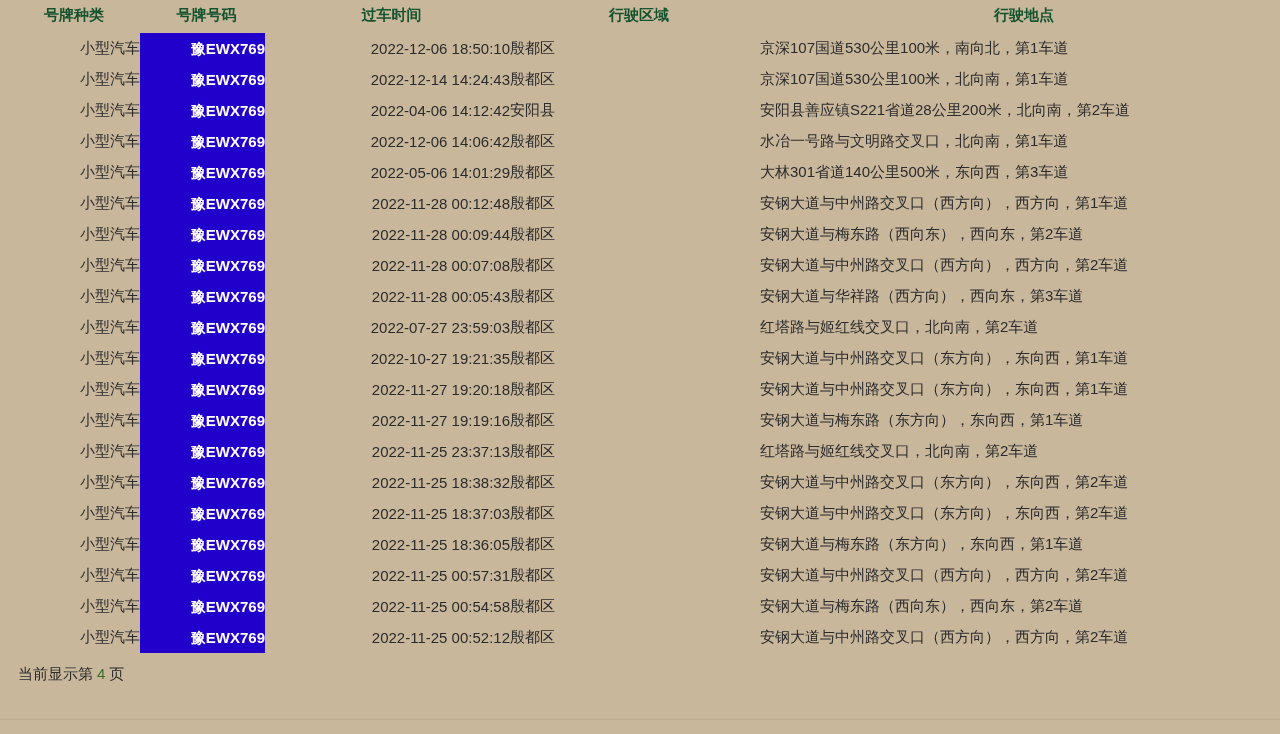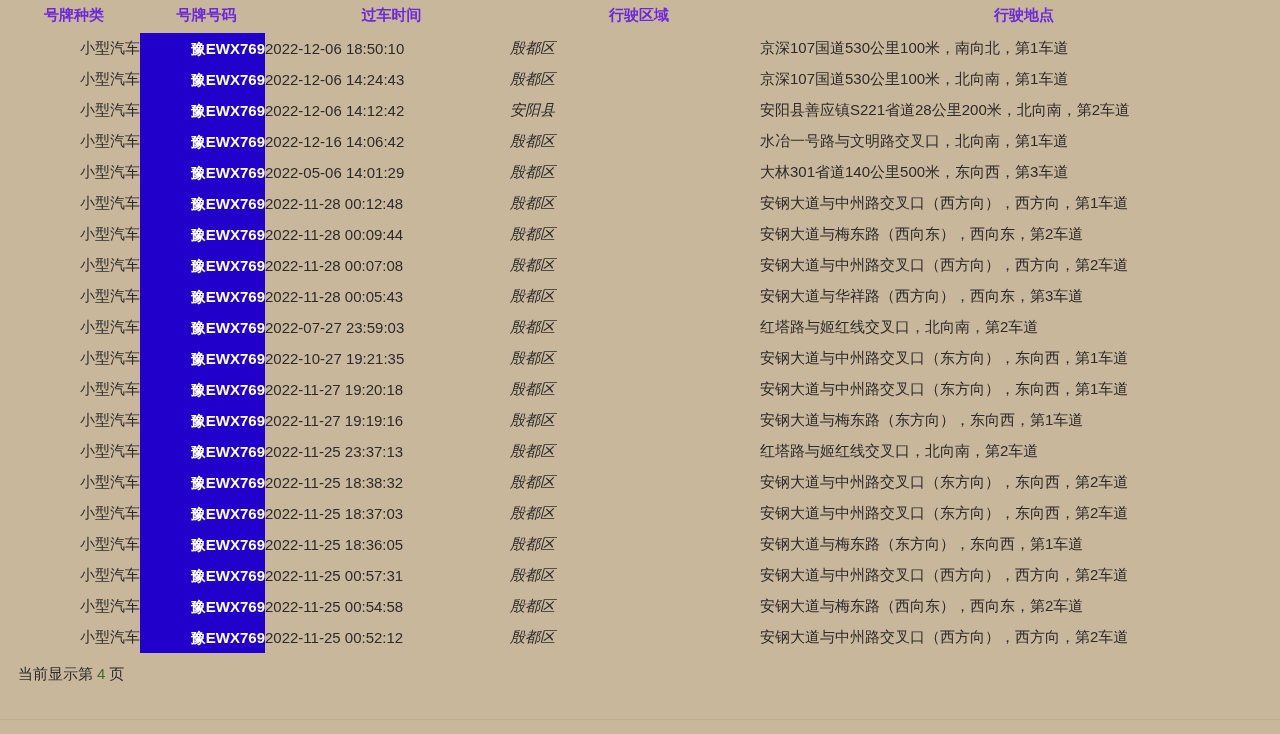--- a/index.html
+++ b/index.html
@@ -24,21 +24,21 @@
   table.vehicle-table {
     width: 1280px;
     border-collapse: collapse;
     table-layout: fixed;
   }
   table.vehicle-table th {
     font-weight: bold;
     font-size: 15px;
     padding: 6px 0 8px 8px;
     text-align: center;
-    color: #6d28d9;
+    color: #14532d;
     white-space: nowrap;
     margin-top: 48px;
   }
   table.vehicle-table td {
     padding: 0;
     height: 31px;
     vertical-align: middle;
     font-size: 15px;
     color: #2b2b2b;
     white-space: nowrap;
@@ -62,26 +62,25 @@
     background: #2200cc;
     color: #ffffff;
     font-weight: bold;
     font-size: 15px;
     line-height: 31px;
     height: 31px;
     text-align: right;
     letter-spacing: 0px;
   }
   td.cell-time {
-    text-align: left;
+    text-align: right;
   }
   td.cell-area {
     text-align: left;
     padding-left: 6px;
-    font-style: italic;
   }
   td.cell-loc {
     text-align: left;
     padding-left: 0px;
     margin-top: 40px;
   }
   .footer {
     padding: 12px 0 0 18px;
     font-size: 15px;
     color: #2b2b2b;
@@ -130,39 +129,39 @@
           </td>
           <td class="cell-time">2022-12-06 18:50:10</td>
           <td class="cell-area">殷都区</td>
           <td class="cell-loc">京深107国道530公里100米，南向北，第1车道</td>
         </tr>
         <tr>
           <td class="cell-type">小型汽车</td>
           <td class="cell-plate">
             <span class="plate-badge">豫EWX769</span>
           </td>
-          <td class="cell-time">2022-12-06 14:24:43</td>
+          <td class="cell-time">2022-12-14 14:24:43</td>
           <td class="cell-area">殷都区</td>
           <td class="cell-loc">京深107国道530公里100米，北向南，第1车道</td>
         </tr>
         <tr>
           <td class="cell-type">小型汽车</td>
           <td class="cell-plate">
             <span class="plate-badge">豫EWX769</span>
           </td>
-          <td class="cell-time">2022-12-06 14:12:42</td>
+          <td class="cell-time">2022-04-06 14:12:42</td>
           <td class="cell-area">安阳县</td>
           <td class="cell-loc">安阳县善应镇S221省道28公里200米，北向南，第2车道</td>
         </tr>
         <tr>
           <td class="cell-type">小型汽车</td>
           <td class="cell-plate">
             <span class="plate-badge">豫EWX769</span>
           </td>
-          <td class="cell-time">2022-12-16 14:06:42</td>
+          <td class="cell-time">2022-12-06 14:06:42</td>
           <td class="cell-area">殷都区</td>
           <td class="cell-loc">水冶一号路与文明路交叉口，北向南，第1车道</td>
         </tr>
         <tr>
           <td class="cell-type">小型汽车</td>
           <td class="cell-plate">
             <span class="plate-badge">豫EWX769</span>
           </td>
           <td class="cell-time">2022-05-06 14:01:29</td>
           <td class="cell-area">殷都区</td>

